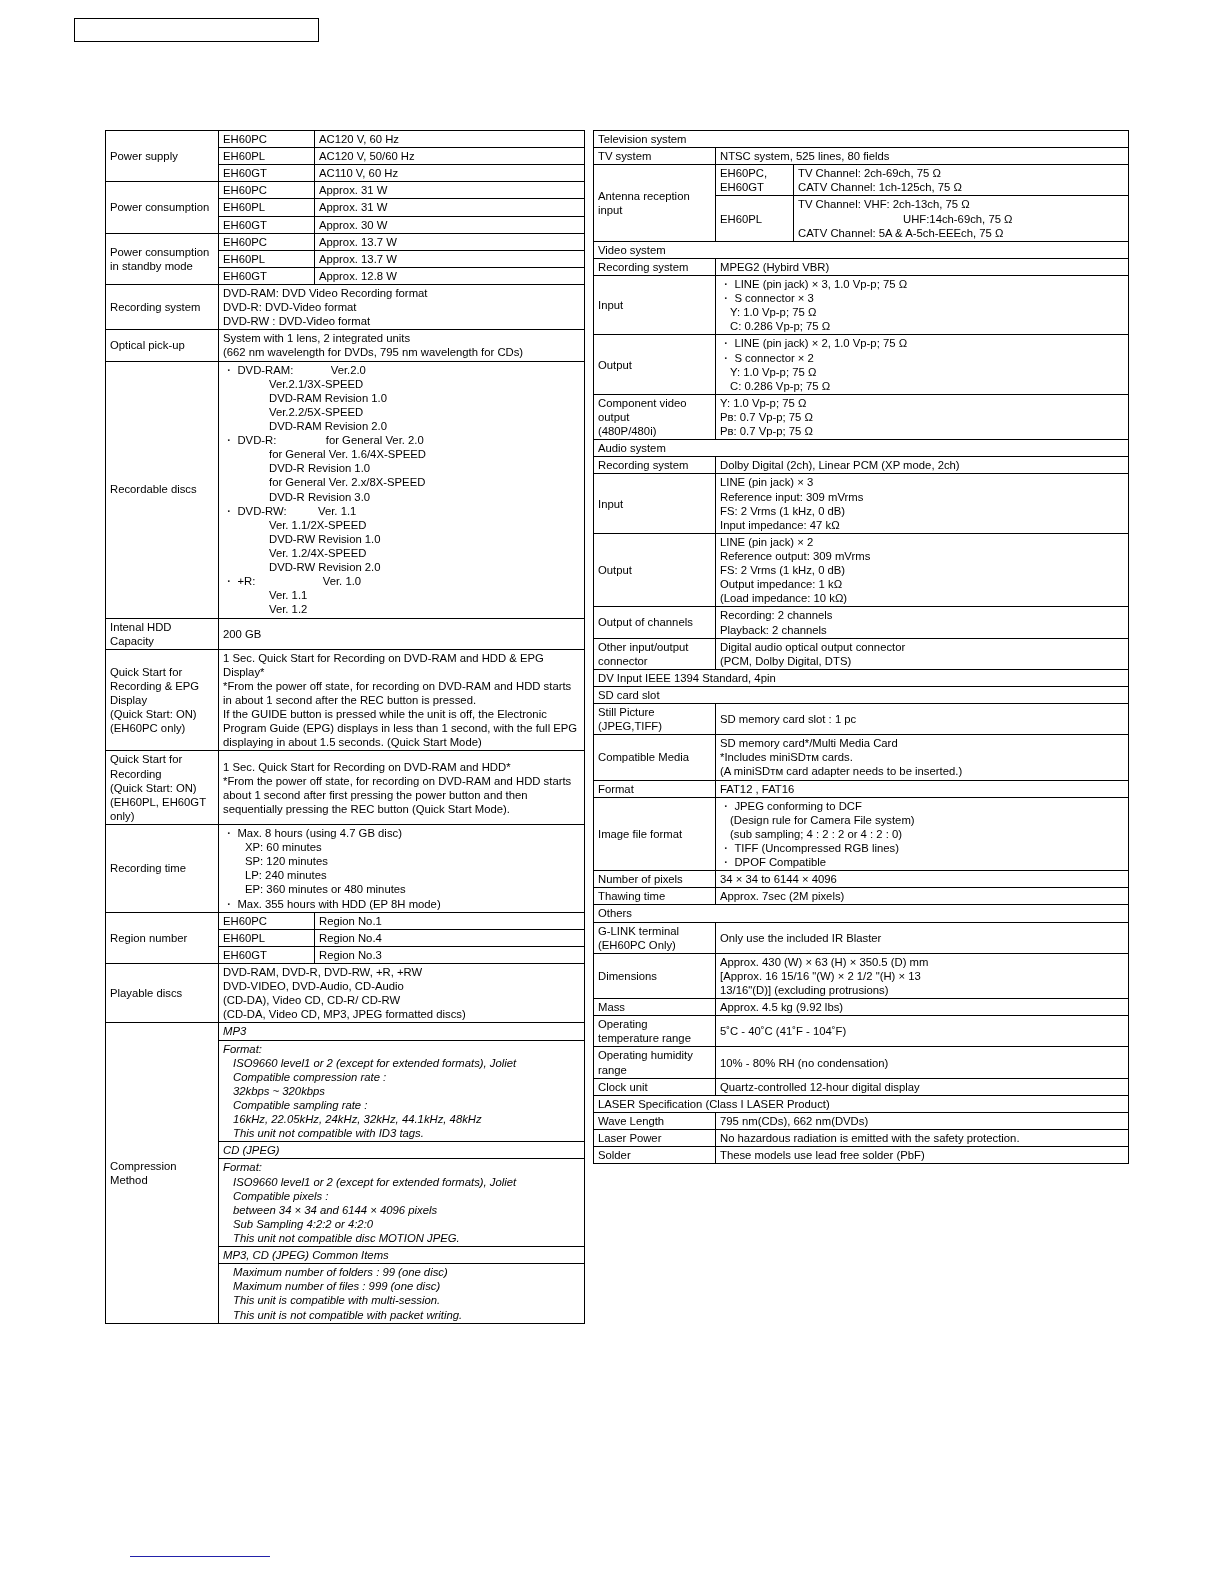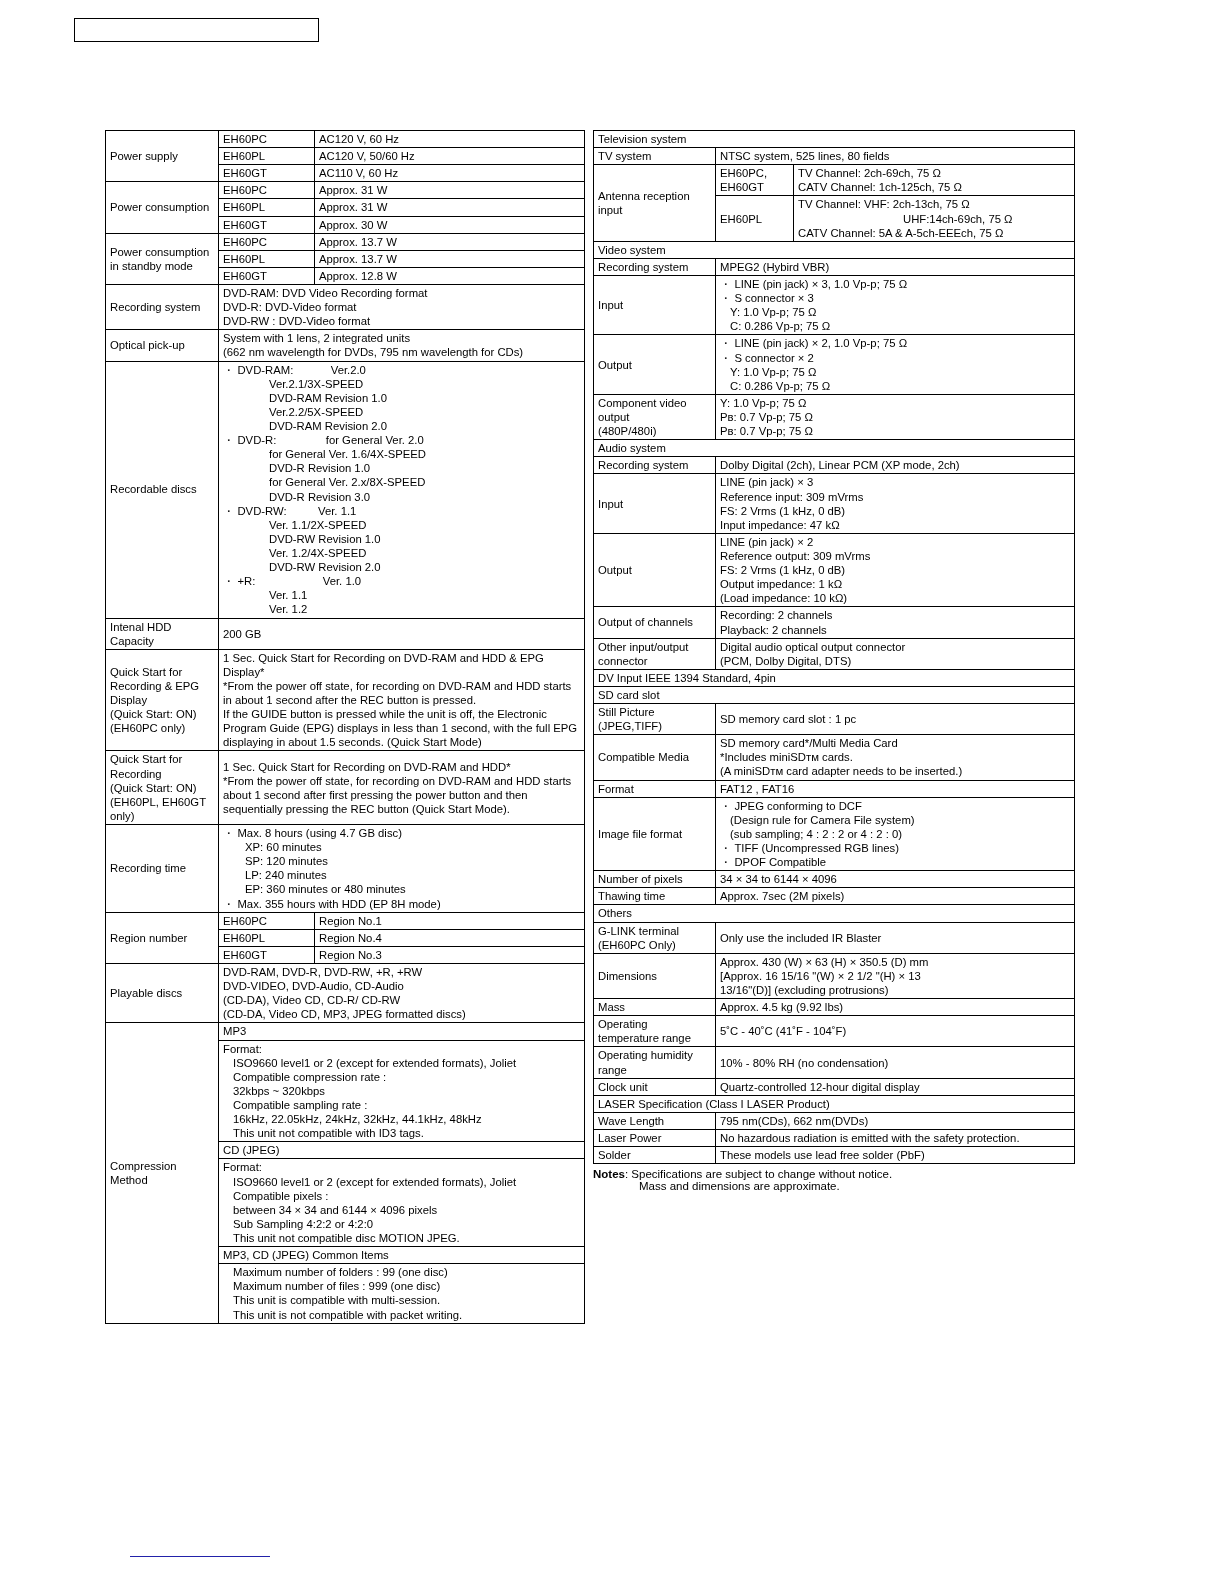--- a/index.html
+++ b/index.html
@@ -37,36 +37,36 @@
   .col-left {
     position: absolute;
     left: 0;
     top: 0;
     width: 480px;
   }
   .col-right {
     position: absolute;
     left: 488px;
     top: 0;
-    width: 482px;
+    width: 536px;
   }
   table.spec {
     border-collapse: collapse;
     width: 100%;
     table-layout: fixed;
   }
   table.spec td {
     border: 1px solid #000;
     padding: 1px 4px;
     vertical-align: middle;
     font-size: 11.3px;
     line-height: 1.25;
   }
   td.lbl { }
-  .nb { border: none !important; }
+  .nb { border: none !important; font-style: italic; }
   .indent1 { padding-left: 10px; display: block; }
   .indent2 { padding-left: 22px; display: block; }
   .indent4 { padding-left: 46px; display: block; }
   .footer-line {
     position: absolute;
     left: 130px;
     top: 1556px;
     width: 140px;
     border-top: 1px solid #2222aa;
   }
@@ -471,24 +471,18 @@
             <td>Laser Power</td>
             <td colspan="2">No hazardous radiation is emitted with the safety protection.</td>
           </tr>
           <tr>
             <td>Solder</td>
             <td colspan="2">These models use lead free solder (PbF)</td>
           </tr>
         </tbody>
       </table>
 
-      <div style="margin-top:4px">
-        <div>
-          <b>Notes</b><span>: Specifications are subject to change without notice.</span>
-        </div>
-        <div style="padding-left:46px">Mass and dimensions are approximate.</div>
-      </div>
     </div>
 
   </div>
 
   <div class="footer-line"></div>
 </div>
 
 </body></html>

